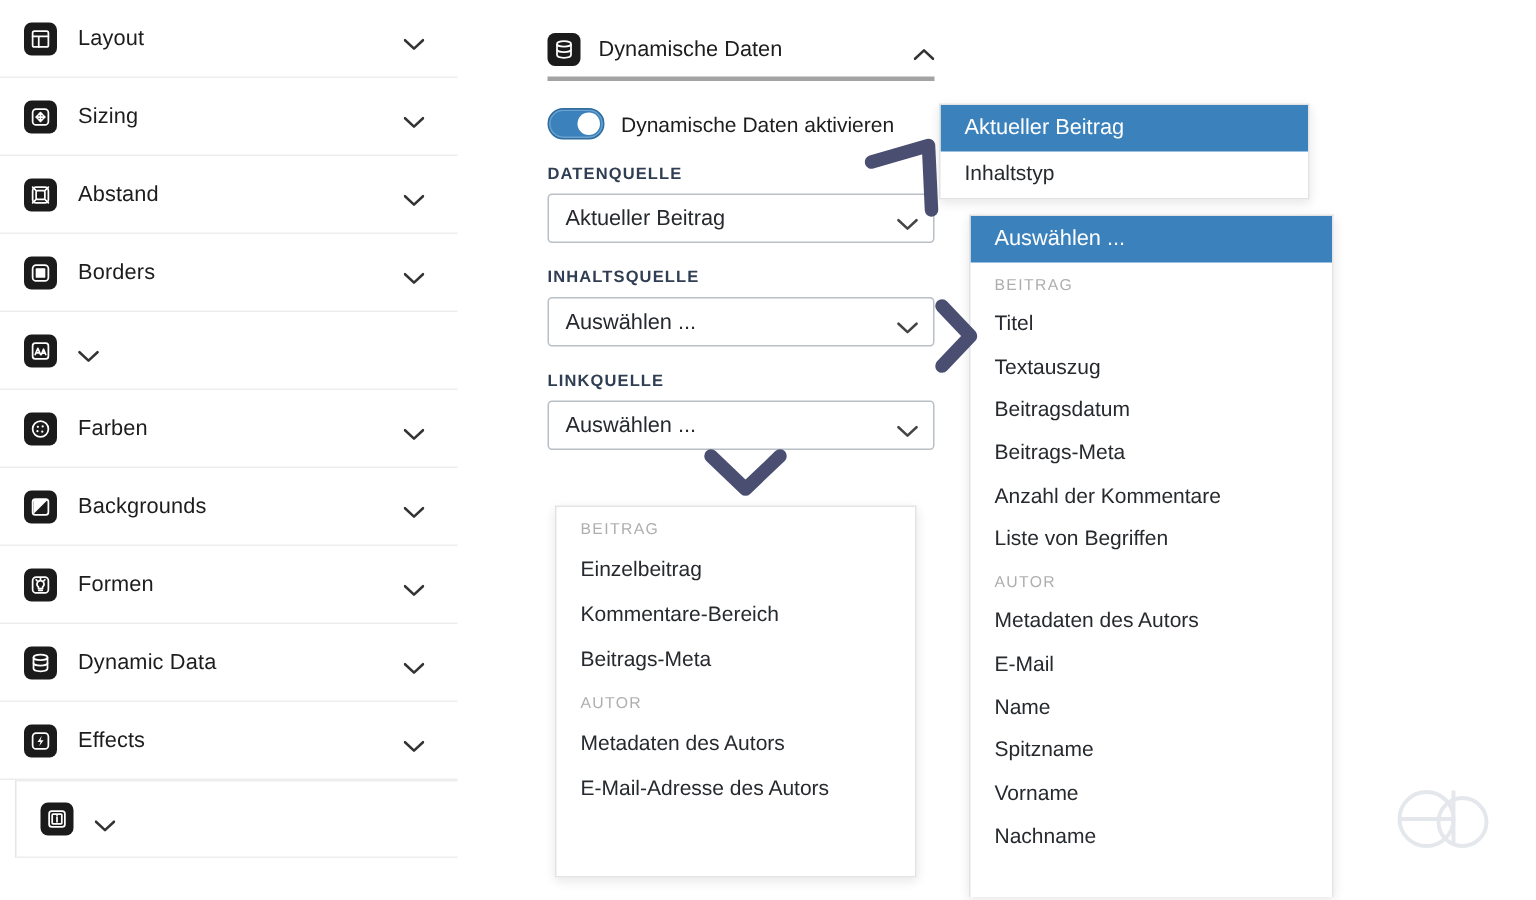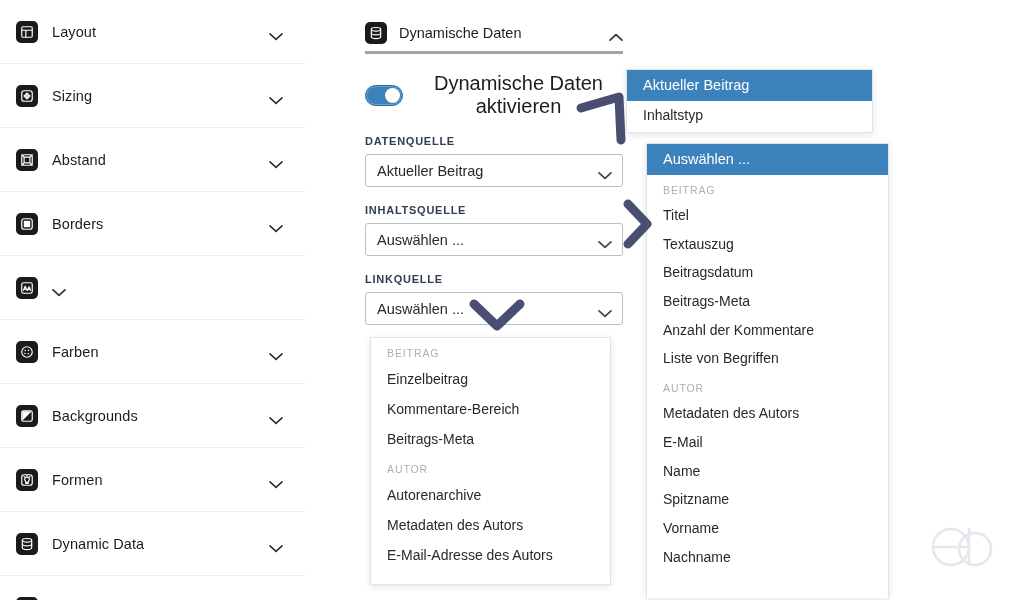--- a/index.html
+++ b/index.html
@@ -12,21 +12,21 @@
   .stage { position: relative; width: 1024px; height: 600px; background:#fff; }
 
   
   .sidebar {
     position: absolute; left: 0; top: 0; width: 305px; height: 600px;
     background: #ffffff;
   }
   .side-row {
     position: relative;
     display: flex; align-items: center;
-    height: 64px; padding: 0 22px 0 16px;
+    height: 52px; padding: 0 22px 0 16px;
     border-bottom: 1px solid #ededed;
     background: #fff;
   }
   .side-row.inset {
     margin-left: 10px;
     border-left: 1px solid #e6e6e6;
     border-top: 1px solid #ededed;
     padding-left: 16px;
   }
   .side-ico {
@@ -59,21 +59,21 @@
     width: 38px; height: 21px; border-radius: 11px;
     background: #3b82bd; border: 1px solid #2f6d9f;
     position: relative; flex: 0 0 38px; margin-right: 11px;
     box-shadow: inset 0 0 0 1px rgba(255,255,255,.25);
   }
   .toggle .knob {
     position: absolute; right: 2px; top: 2px;
     width: 15px; height: 15px; border-radius: 50%;
     background:#fff;
   }
-  .toggle-label { font-size: 20px; color:#1d1d1d;text-align:center; }
+  .toggle-label { font-size: 14px; color:#1d1d1d;text-align:center; }
 
   .field { margin-top: 17px; }
   .field-label {
     font-size: 11px; font-weight: 700; letter-spacing: .75px;
     color: #2f3e52; margin-bottom: 7px;
   }
   .select {
     position: relative;
     height: 33px; border: 1px solid #b9bfc6; border-radius: 3px;
     background:#fff; display:flex; align-items:center;
@@ -336,21 +336,20 @@
       </div>
     </div>
   </div>
 
   <div class="listpanel" id="mid-list">
       <div class="opt-group">BEITRAG</div>
       <div class="opt">Einzelbeitrag</div>
       <div class="opt">Kommentare-Bereich</div>
       <div class="opt">Beitrags-Meta</div>
       <div class="opt-group">AUTOR</div>
-      <div class="opt">Autorenarchive</div>
       <div class="opt">Metadaten des Autors</div>
       <div class="opt">E-Mail-Adresse des Autors</div>
     </div>
 
   <div class="listpanel" id="dq-list">
       <div class="opt-sel">Aktueller Beitrag</div>
       <div class="opt">Inhaltstyp</div>
     </div>
 
   <div class="listpanel" id="is-list">

